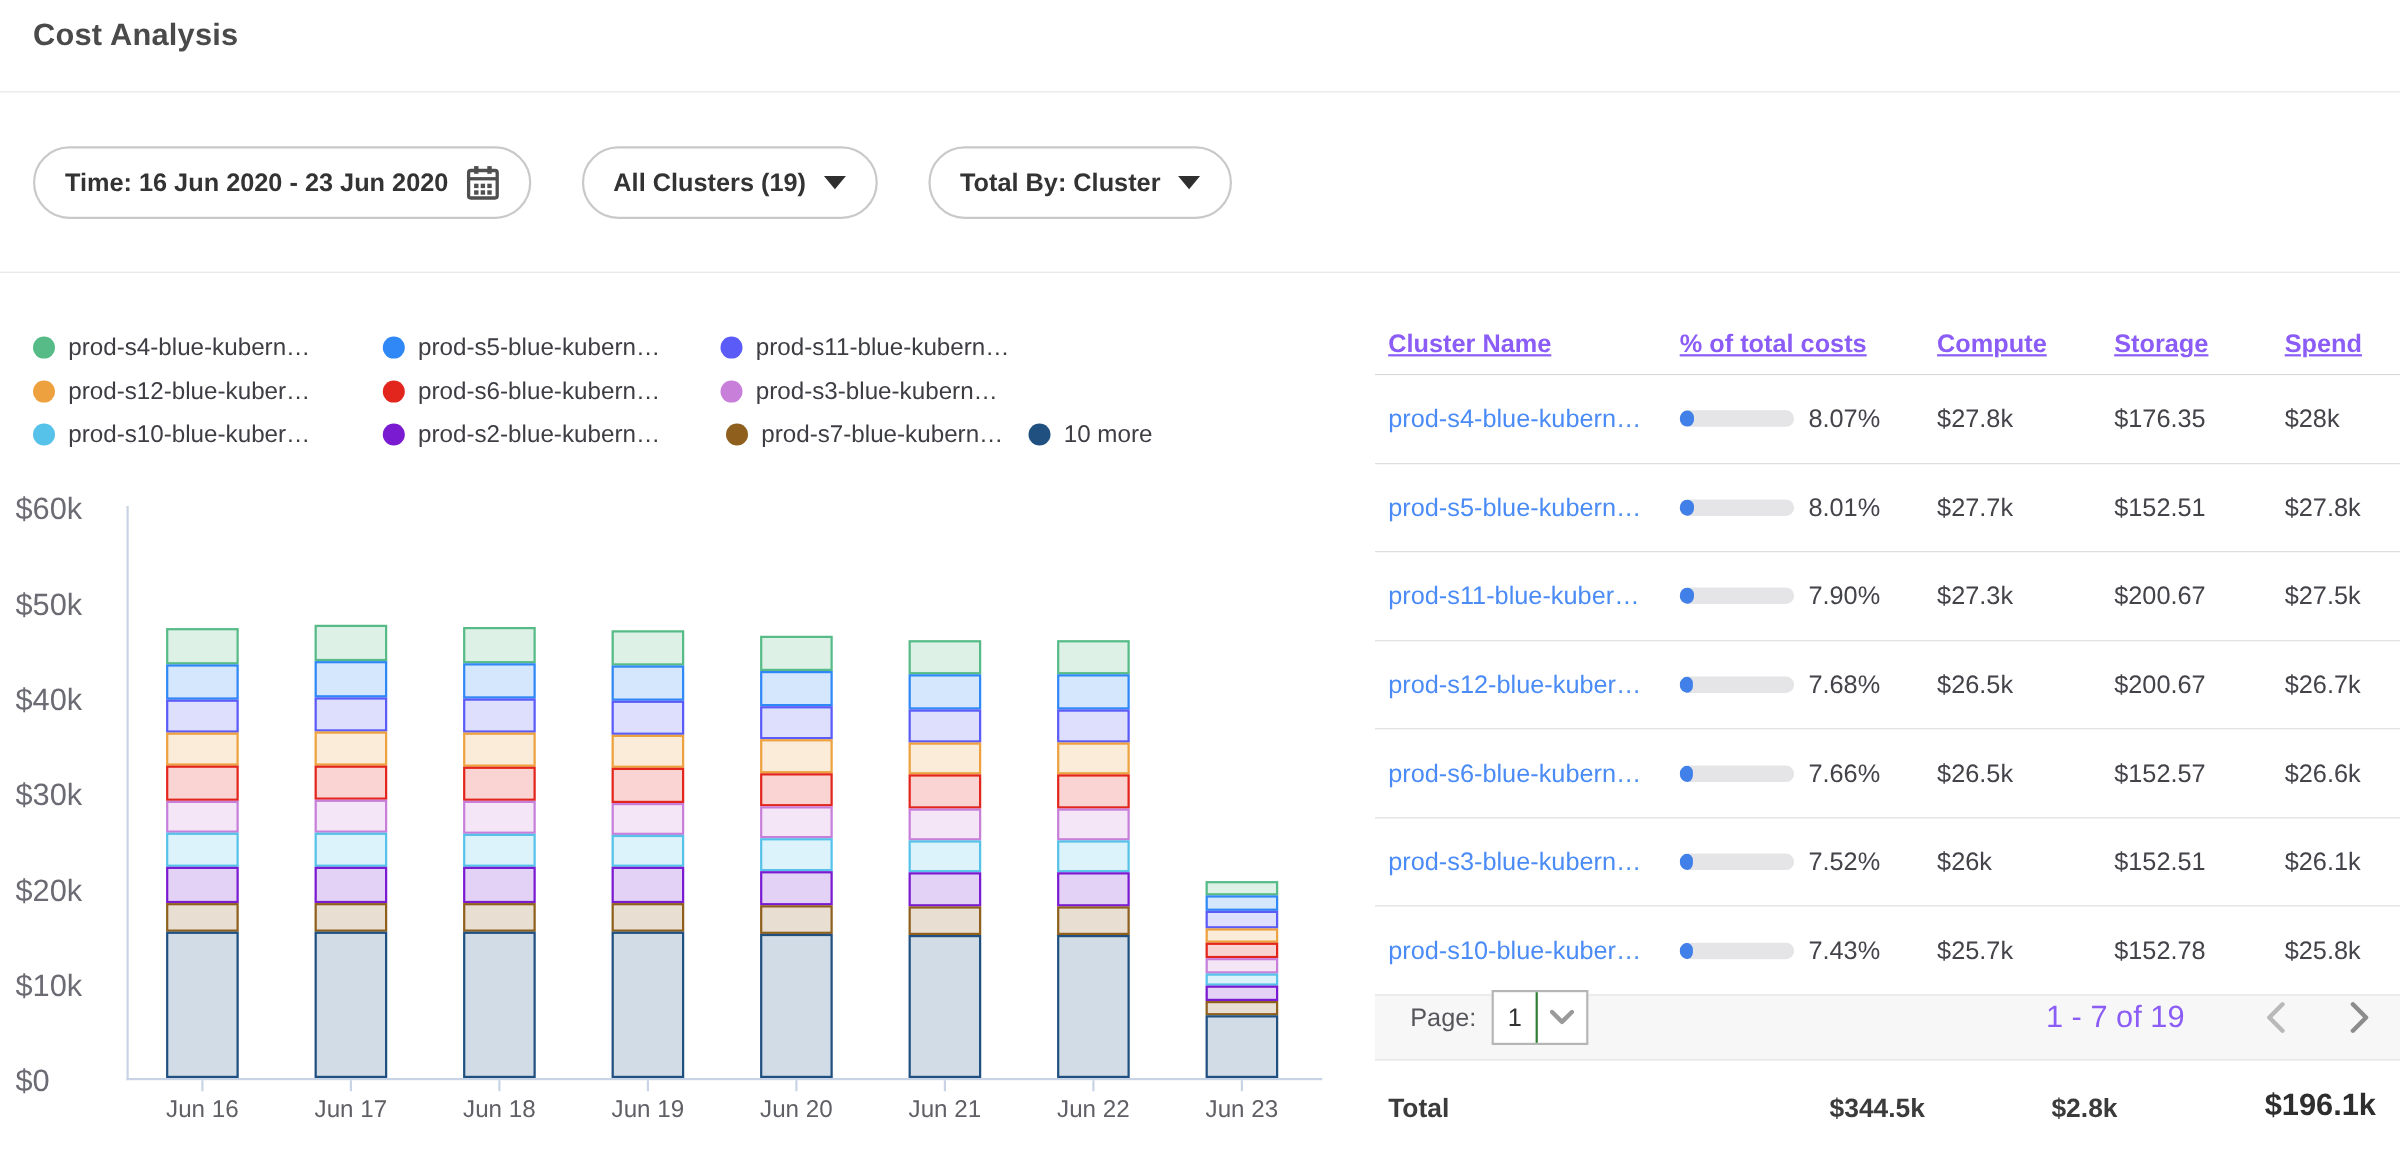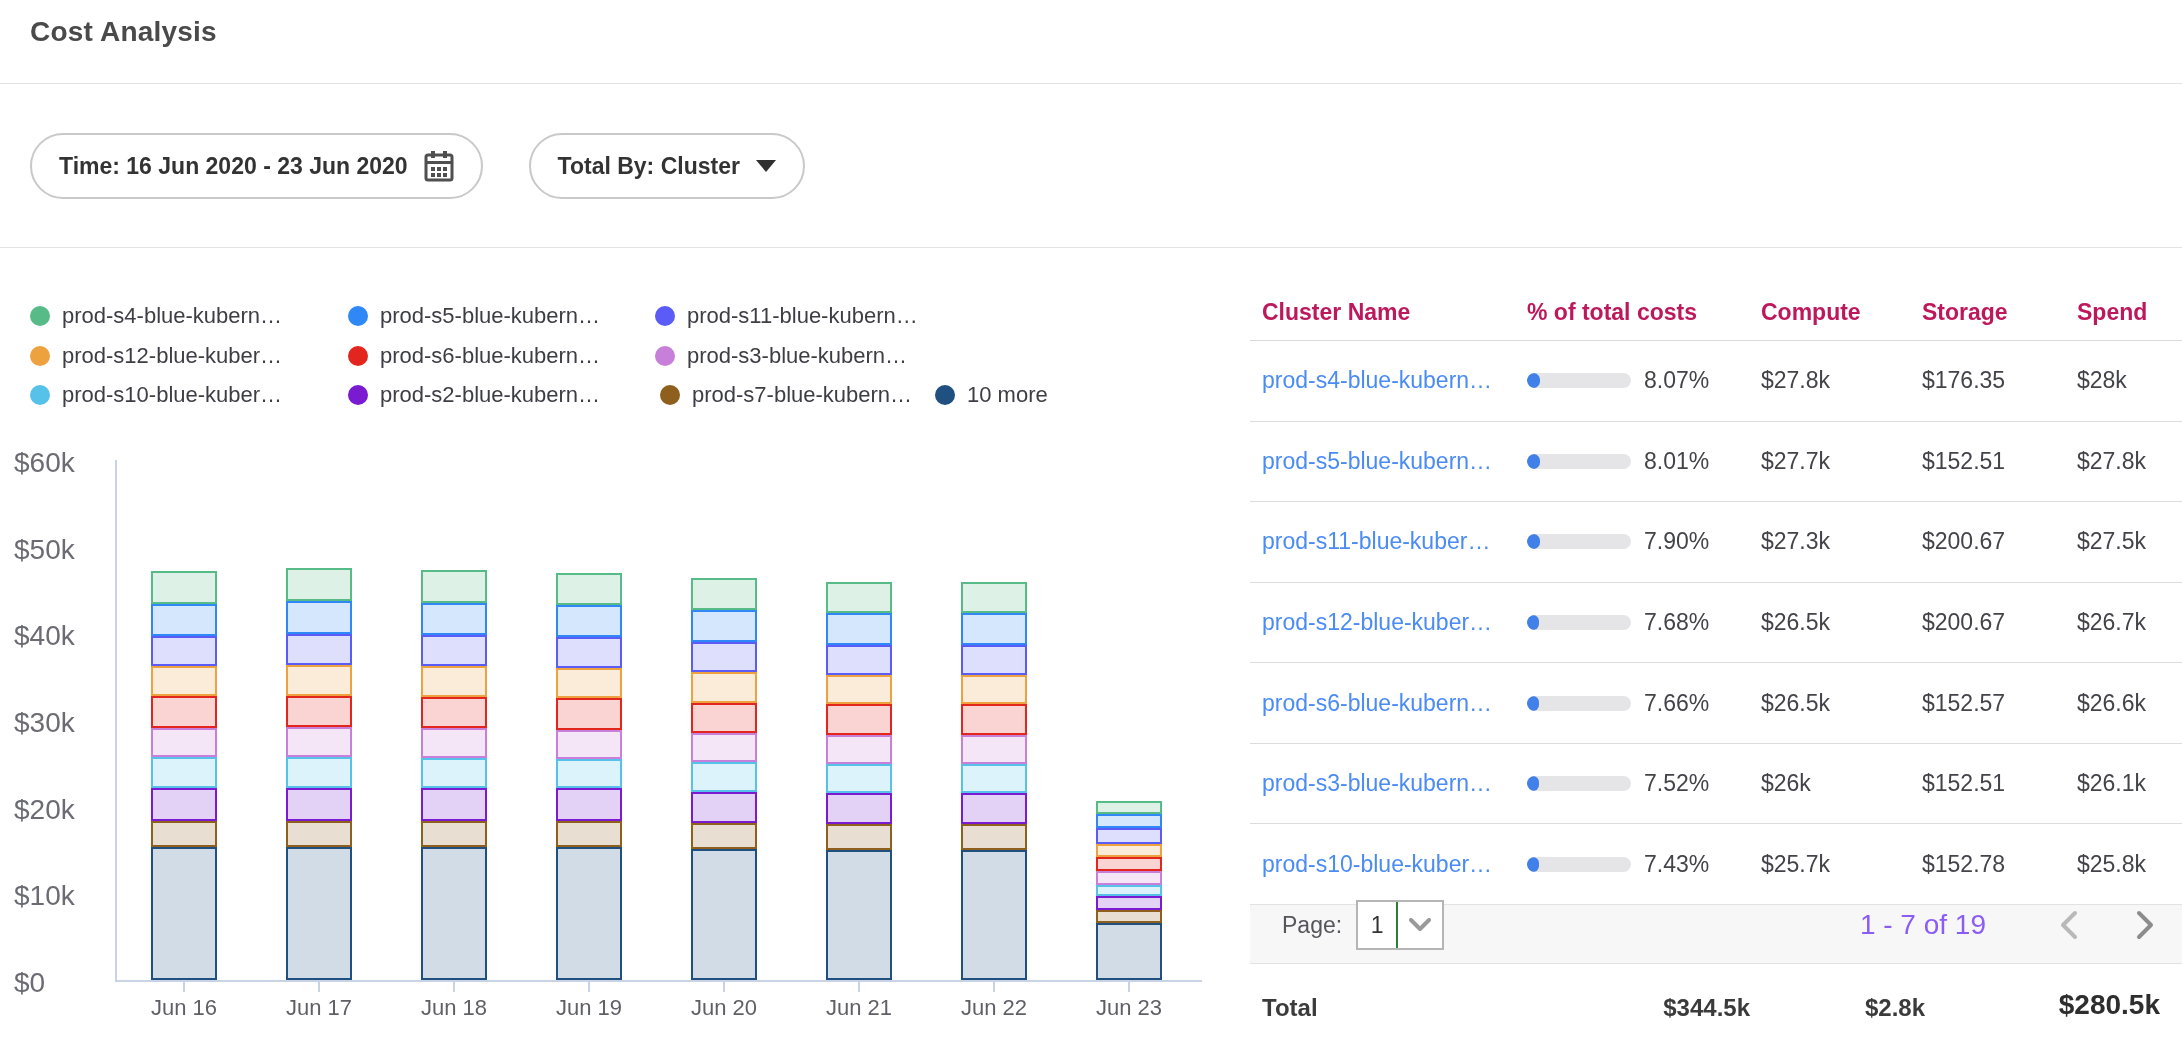--- a/index.html
+++ b/index.html
@@ -30,21 +30,21 @@
   .ylab{position:absolute;left:14px;width:86px;text-align:left;font-size:28px;color:#6b6b73;}
   .xlab{position:absolute;width:140px;text-align:center;font-size:22px;color:#5f5f66;}
   .xtick{position:absolute;width:2px;height:10px;background:#c9d3e6;}
   .bar{position:absolute;display:flex;flex-direction:column-reverse;}
   .seg{box-sizing:border-box;width:100%;}
 
   
   .table{position:absolute;left:1250px;top:285px;width:932px;}
   .tgrid{display:grid;grid-template-columns:277px 234px 161px 155px 1fr;align-items:center;}
   .thead{height:55px;border-bottom:1px solid #d9d9d9;}
-  .th{font-size:23px;font-weight:600;color:#be185d;}
+  .th{font-size:23px;font-weight:600;color:#8b5cf6;text-decoration:underline;}
   .th:first-child,.cell-name{padding-left:12px;}
   .trow{border-bottom:1px solid #dcdcdc;}
   .trow:last-of-type{border-bottom:none;}
   .link{font-size:23px;color:#4a8bf5;cursor:pointer;text-decoration:none;white-space:nowrap;}
   .cell{font-size:23px;color:#43434a;}
   .pctcell{display:flex;align-items:center;gap:13px;}
   .ptrack{width:104px;height:15px;border-radius:8px;background:#e5e5e7;overflow:hidden;position:relative;}
   .pfill{position:absolute;left:0;top:0;height:15px;border-radius:8px;background:#4080e8;}
 
   
@@ -88,20 +88,24 @@
               <rect x="13" y="17" width="4" height="4"></rect>
               <rect x="19" y="17" width="4" height="4"></rect>
             <rect x="7" y="23" width="4" height="4"></rect>
               <rect x="13" y="23" width="4" height="4"></rect>
               <rect x="19" y="23" width="4" height="4"></rect>
           </g>
         </svg>
       </span>
     </button>
     <button class="pill">
+      <span>All Clusters (19)</span>
+      <span class="caret"></span>
+    </button>
+    <button class="pill">
       <span>Total By: Cluster</span>
       <span class="caret"></span>
     </button>
   </div>
 
   <div class="divider div2"></div>
 
   <div class="legend" id="legend">
       <div class="legend-item" style="left: 0px; top: 3px;">
         <span class="legend-dot" style="background: rgb(87, 187, 136);"></span>
@@ -388,17 +392,17 @@
               <polyline points="5,4 17,16 5,28" fill="none" stroke="#8c8c8c" stroke-width="4" stroke-linecap="round" stroke-linejoin="round"></polyline>
             </svg>
         </span>
       </button>
     </div>
 
     <div class="total-row">
       <span class="total-label">Total</span>
       <span class="tval compute">$344.5k</span>
       <span class="tval storage">$2.8k</span>
-      <span class="tval spend">$280.5k</span>
+      <span class="tval spend">$196.1k</span>
     </div>
   </div>
 
 </div>
 
 </body></html>

